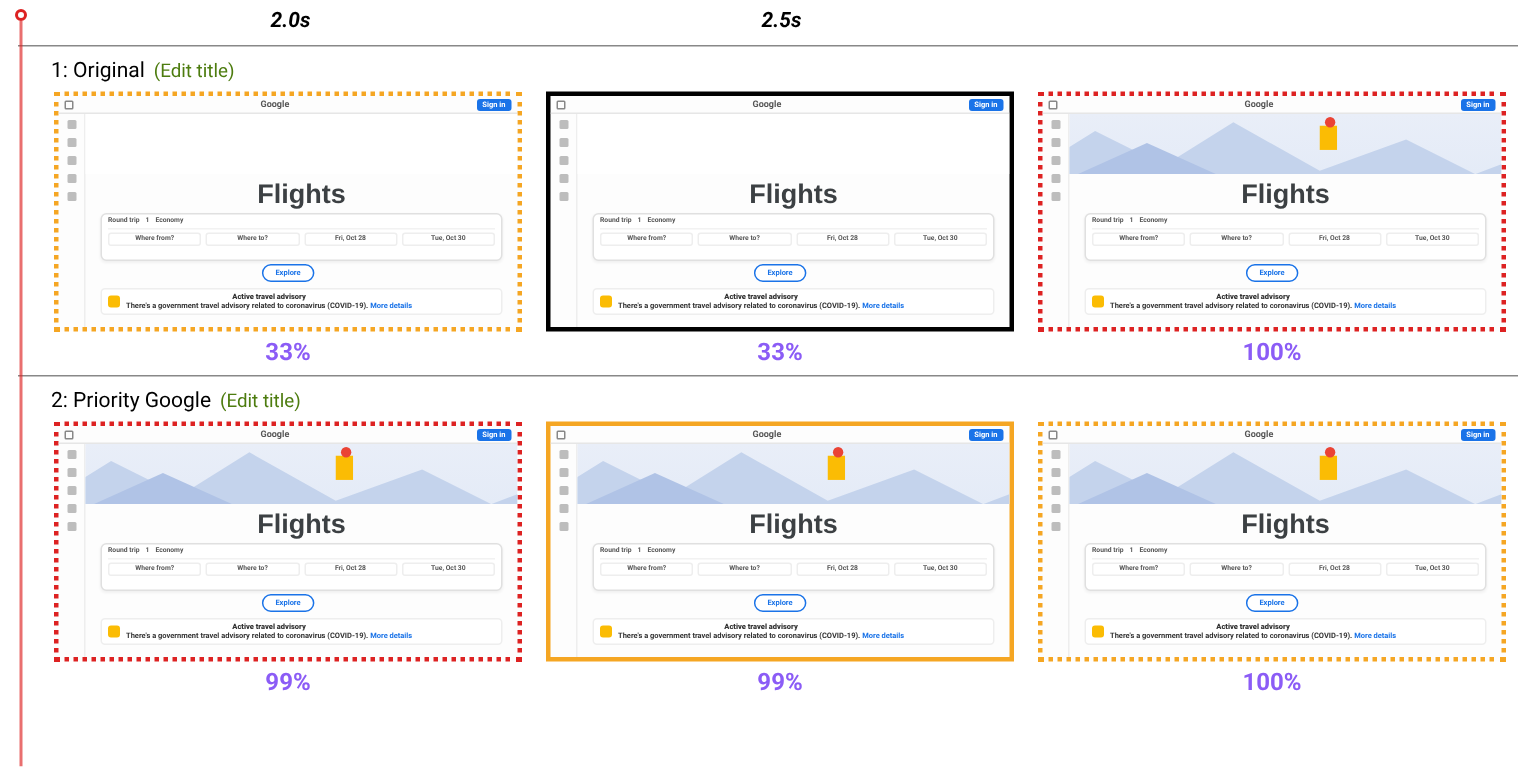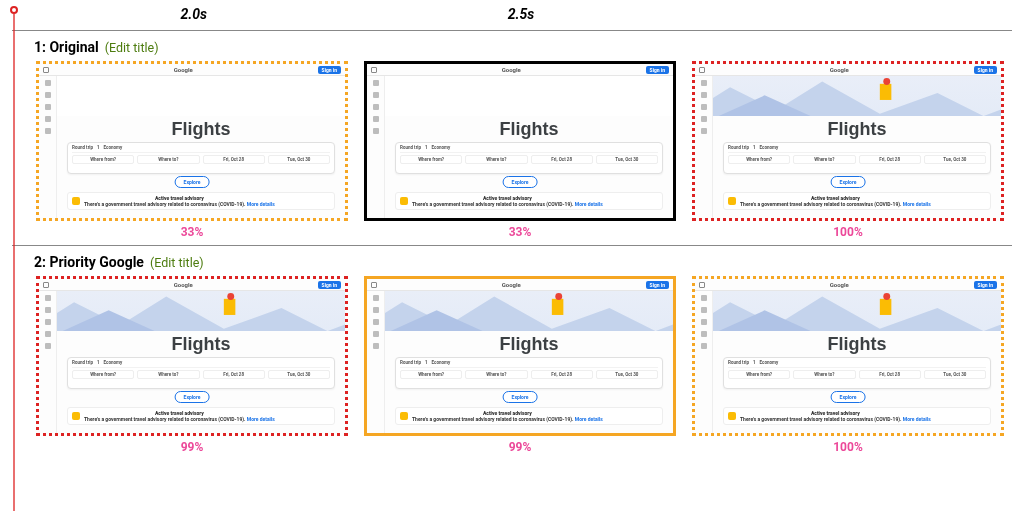--- a/index.html
+++ b/index.html
@@ -38,21 +38,21 @@
     font-weight: 700;
     font-size: 14px;
   }
   .section-head {
     display: flex;
     align-items: baseline;
     gap: 6px;
     padding: 8px 0 6px 22px;
     font-size: 14px;
   }
-  .section-head .title { font-weight: 700; }
+  .section-head .title { font-weight: 400; }
   .section-head .edit {
     color: #4d7c0f;
     font-size: 12.5px;
     cursor: pointer;
   }
   .frames-row {
     display: grid;
     grid-template-columns: 1fr 1fr 1fr;
     gap: 16px;
     padding: 0 8px 0 24px;
@@ -64,22 +64,22 @@
     width: 100%;
     height: 160px;
     border: 3px solid #000;
     background: #fdfdfd;
     overflow: hidden;
   }
   .frame.red-dotted { border: 3px dotted #d22; }
   .frame.orange-dotted { border: 3px dotted #f5a623; }
   .frame.orange-solid { border: 3px solid #f5a623; }
   .pct {
-    font-size: 12px;
-    color: #ec4899;
+    font-size: 16px;
+    color: #8b5cf6;
     padding-top: 4px;
   }
   .divider-row {
     border-top: 1px solid #888;
     margin-top: 6px;
   }
   
   .gframe { position: relative; width: 100%; height: 100%; }
   .gtopbar {
     position: absolute; left: 0; right: 0; top: 0; height: 12px;

